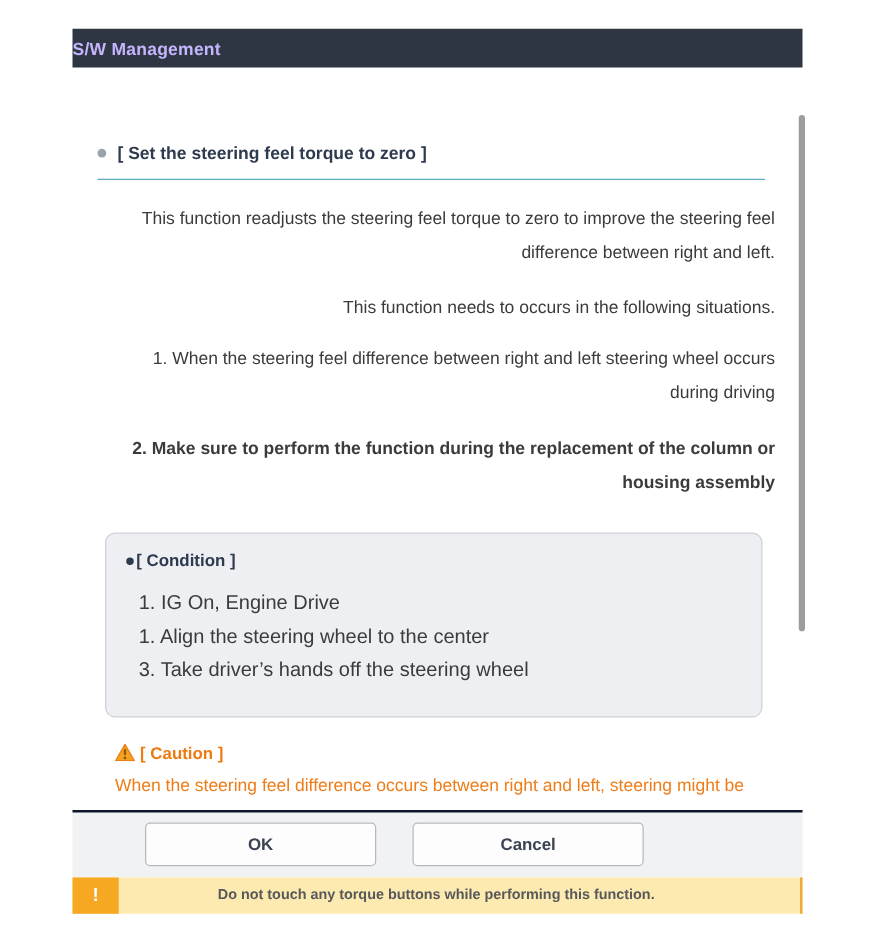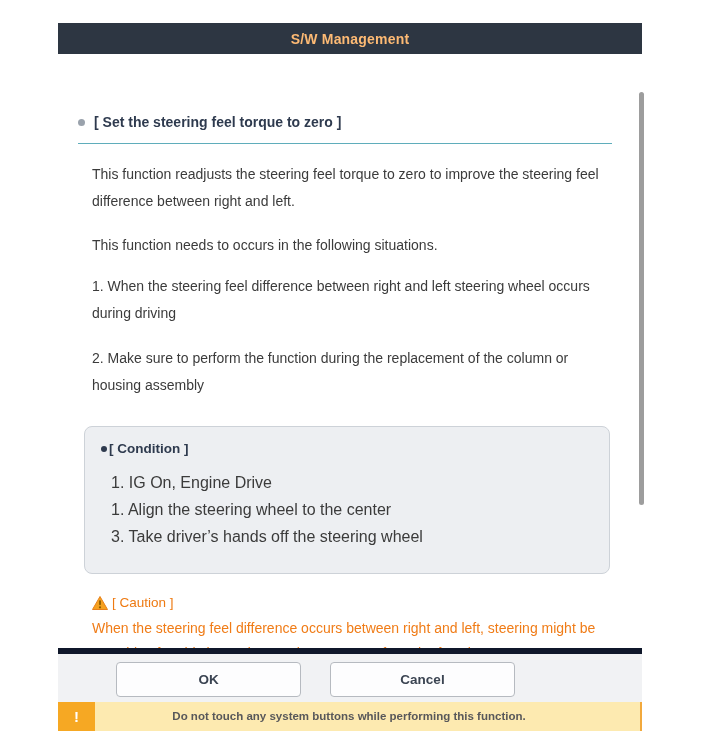--- a/index.html
+++ b/index.html
@@ -7,22 +7,22 @@
     width: 701px; height: 754px;
     background: #ffffff;
     overflow: hidden;
     font-family: "Liberation Sans", sans-serif;
   }
   .panel {
     position: absolute; left: 58px; top: 23px;
     width: 584px; height: 708px;
   }
   .header-bar {
-    height: 31px; background: #2d3642; color: #fdba74;
-    display: flex; align-items: center; justify-content: center;
+    height: 31px; background: #2d3642; color: #c4b5fd;
+    display: flex; align-items: center; justify-content: flex-start;
     font-size: 14px; font-weight: bold; letter-spacing: .2px;
   }
   .subheader-bar {
     height: 32px; background: #3a8f9f; color: #ffffff;
     display: flex; align-items: center; padding-left: 14px;
     font-size: 11.5px; font-weight: bold;
   }
   .sq-bullet {
     width: 10px; height: 10px; background: #ffffff;
     display: inline-block; margin-right: 8px; flex: 0 0 auto;
@@ -36,62 +36,62 @@
     border-bottom: 1px solid #5fadbb; padding-bottom: 13px;
     font-size: 14px; font-weight: bold; color: #2e3a4e;
     display: flex; align-items: center;
   }
   .dot-bullet {
     width: 7px; height: 7px; border-radius: 50%;
     background: #9aa2ac; display: inline-block; margin-right: 9px; flex: 0 0 auto;
   }
   .p {
     position: absolute; left: 34px; width: 528px;
-    font-size: 14px; line-height: 27px; color: #3b3b3b;
+    font-size: 14px; line-height: 27px; color: #3b3b3b; text-align: right;
   }
   .p1 { top: 75px; }
   .p2 { top: 146px; }
   .p3 { top: 187px; }
-  .p4 { top: 259px; }
+  .p4 { top: 259px; font-weight: bold; }
   .cond-box {
     position: absolute; left: 26px; top: 340px;
     width: 526px; height: 148px; box-sizing: border-box;
     background: #edeff2; border: 1px solid #cdd2d8; border-radius: 8px;
   }
   .cond-title {
     position: absolute; left: 16px; top: 14px;
     font-size: 13.5px; font-weight: bold; color: #2e3a4e;
     display: flex; align-items: center;
   }
   .cond-dot {
     width: 6px; height: 6px; border-radius: 50%;
     background: #2e3a4e; display: inline-block; margin-right: 2px; flex: 0 0 auto;
   }
   .cond-items {
     position: absolute; left: 26px; top: 42px; width: 490px;
     font-size: 16px; line-height: 27px; color: #3b3b3b;
   }
   .caution-title {
     position: absolute; left: 34px; top: 509px;
-    font-size: 13.5px; font-weight: normal; color: #ee7a12;
-    display: flex; align-items: flex-end;
+    font-size: 13.5px; font-weight: bold; color: #ee7a12;
+    display: flex; align-items: flex-start;
   }
   .caution-title svg { margin-right: 4px; }
   .caution-body {
     position: absolute; left: 34px; top: 530px; width: 520px;
     font-size: 14px; line-height: 25px; color: #f07c17;
   }
   .scroll-thumb {
     position: absolute; left: 581px; top: 69px;
     width: 5px; height: 413px; background: #9d9d9d; border-radius: 3px;
   }
   .button-bar {
     position: absolute; left: 0; top: 625px;
     width: 584px; height: 54px; box-sizing: border-box;
-    background: #f1f2f4; border-top: 6px solid #0f172a; z-index: 5;
+    background: #f1f2f4; border-top: 2px solid #0f172a; z-index: 5;
   }
   .btn {
     position: absolute; top: 8px; width: 185px; height: 35px;
     box-sizing: border-box;
     background: #fdfdfe; border: 1.5px solid #b6bac0; border-radius: 4px;
     font-family: "Liberation Sans", sans-serif;
     font-size: 13.5px; font-weight: bold; color: #3b4452;
     display: flex; align-items: center; justify-content: center;
     cursor: pointer;
   }
@@ -163,16 +163,16 @@
 
   <div class="scroll-thumb"></div>
 
   <div class="button-bar">
     <button class="btn btn-ok">OK</button>
     <button class="btn btn-cancel">Cancel</button>
   </div>
 
   <div class="warning-bar">
     <div class="warn-square">!</div>
-    <div class="warn-text">Do not touch any system buttons while performing this function.</div>
+    <div class="warn-text">Do not touch any torque buttons while performing this function.</div>
   </div>
 
 </div>
 
 </body></html>

